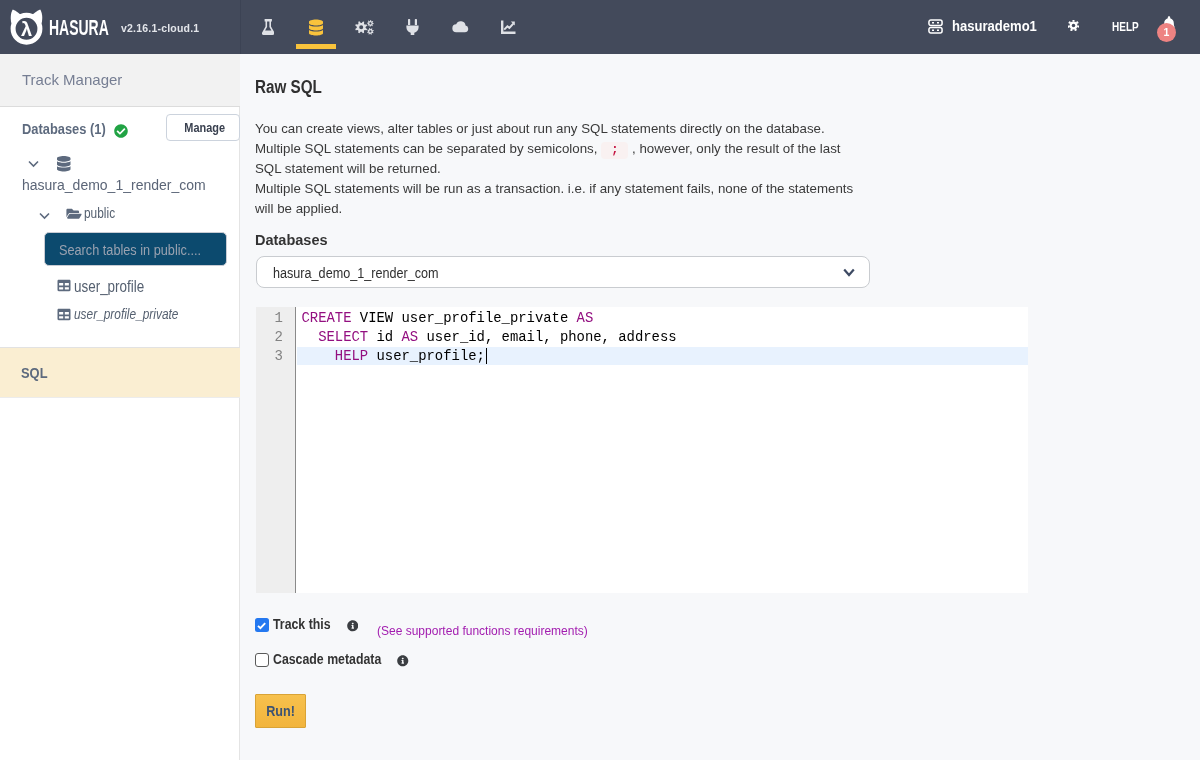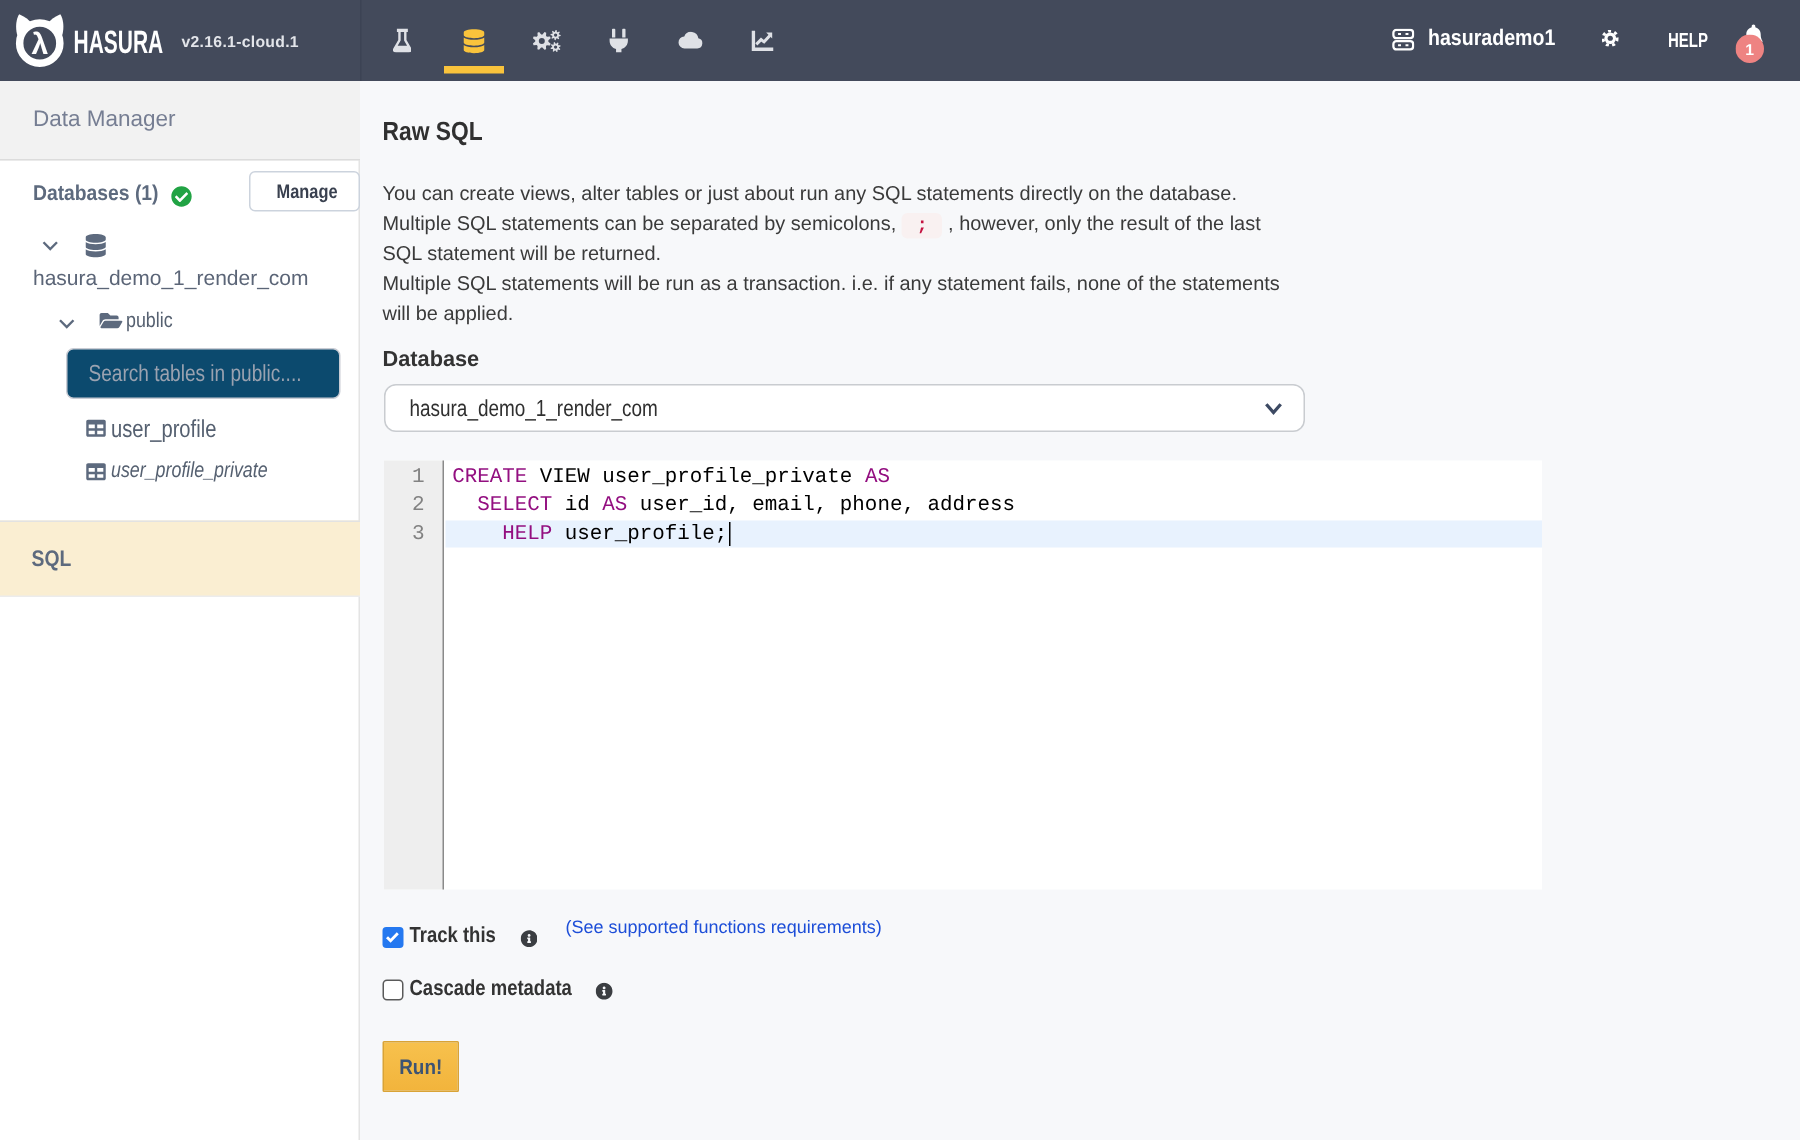--- a/index.html
+++ b/index.html
@@ -53,21 +53,21 @@
 .cline { position:absolute; left:45.5px; white-space:pre; color:#000; line-height:19px; }
 .kw { color:#930f80; }
 #activeLine { position:absolute; left:41px; top:40px; width:731px; height:18px; background:#e8f2fe; }
 #cursor { position:absolute; left:229.5px; top:41px; width:1.5px; height:16px; background:#000; }
 
 
 #cb1 { position:absolute; left:255px; top:618px; width:13.5px; height:13.5px; border-radius:2.5px; background:#2478f0; }
 #cb2 { position:absolute; left:255px; top:653px; width:13.5px; height:13.5px; border-radius:3px; background:#fff; border:1.5px solid #5a5a5a; }
 #trackTxt { position:absolute; left:273px; top:616px; font-size:14.5px; font-weight:bold; color:#333; transform:scaleX(0.85); transform-origin:0 0; white-space:nowrap; }
 #info1 { position:absolute; left:346.5px; top:620px; }
-#seeLink { position:absolute; left:377px; top:611px; font-size:12px; color:#1d4ed8; }
+#seeLink { position:absolute; left:377px; top:624px; font-size:12px; color:#a21caf; }
 #cascadeTxt { position:absolute; left:273px; top:651px; font-size:14.5px; font-weight:bold; color:#333; transform:scaleX(0.85); transform-origin:0 0; white-space:nowrap; }
 #info2 { position:absolute; left:397px; top:655px; }
 #runBtn { position:absolute; left:255px; top:694px; width:51px; height:34px; background:linear-gradient(#f7c14d,#f2b43c); border:1px solid #d9a336; border-radius:1px; }
 #runBtn span { display:block; text-align:center; font-size:14px; font-weight:bold; color:#3d5373; line-height:32px; transform:scaleX(0.9); }
 </style>
 </head>
 <body>
 
 <div id="header">
   <div id="logoBlock">
@@ -134,21 +134,21 @@
       <path fill="#fff" d="M12 1.8c-.9 0-1.6.7-1.6 1.6v.9C7.6 5 5.6 7.5 5.6 10.5c0 5.2-2.1 6.3-2.1 6.3h17s-2.1-1.1-2.1-6.3c0-3-2-5.5-4.8-6.2v-.9c0-.9-.7-1.6-1.6-1.6zM14.4 18.2a2.4 2.4 0 1 1-4.8 0z"></path>
     </svg>
   <svg style="position:absolute;left:1156.5px;top:22.5px" width="19" height="19" viewBox="0 0 19 19">
     <circle cx="9.5" cy="9.5" r="9.5" fill="#ee8382"></circle>
     <text x="9.5" y="13.4" text-anchor="middle" font-size="10.5" font-weight="bold" fill="#fff" font-family="Liberation Sans">1</text>
   </svg>
 </div>
 
 <div id="sidebar"></div>
 <div id="sbHead"></div>
-<div id="dmTxt">Data Manager</div>
+<div id="dmTxt">Track Manager</div>
 <div id="dbsTitle">Databases (1)</div>
 <svg id="dbsCheck" width="14" height="14" viewBox="0 0 512 512">
     <path fill="#21a344" d="M504 256c0 136.967-111.033 248-248 248S8 392.967 8 256 119.033 8 256 8s248 111.033 248 248zM227.314 387.314l184-184c6.248-6.248 6.248-16.379 0-22.627l-22.627-22.627c-6.248-6.249-16.379-6.249-22.628 0L216 308.118l-70.059-70.059c-6.248-6.248-16.379-6.248-22.628 0l-22.627 22.627c-6.248 6.248-6.248 16.379 0 22.627l104 104c6.249 6.249 16.379 6.249 22.628.001z"></path>
   </svg>
 <div id="manageBtn">
     <span>Manage</span>
   </div>
 
 <svg id="treeChev1" width="11" height="8" viewBox="0 0 11 8">
     <path class="chev" d="M1 1.5 L5.5 6 L10 1.5"></path>
@@ -182,21 +182,21 @@
 <div id="sqlSec"></div>
 <div id="sqlTxt">SQL</div>
 
 <div id="rawSqlH">Raw SQL</div>
 <div class="para">You can create views, alter tables or just about run any SQL statements directly on the database.<br>
 Multiple SQL statements can be separated by semicolons, <span class="semi">;</span> , however, only the result of the last<br>
 SQL statement will be returned.<br>
 Multiple SQL statements will be run as a transaction. i.e. if any statement fails, none of the statements<br>
 will be applied.</div>
 
-<div id="dbLabel">Database</div>
+<div id="dbLabel">Databases</div>
 <div id="dbSelect">
     <span>hasura_demo_1_render_com</span>
   <svg width="12" height="9" viewBox="0 0 12 9">
       <path d="M1.2 1.5 L6 7 L10.8 1.5" stroke="#3d4a63" stroke-width="2.2" fill="none"></path>
     </svg>
 </div>
 
 <div id="editor">
   <div id="activeLine"></div>
   <div id="gutter">

